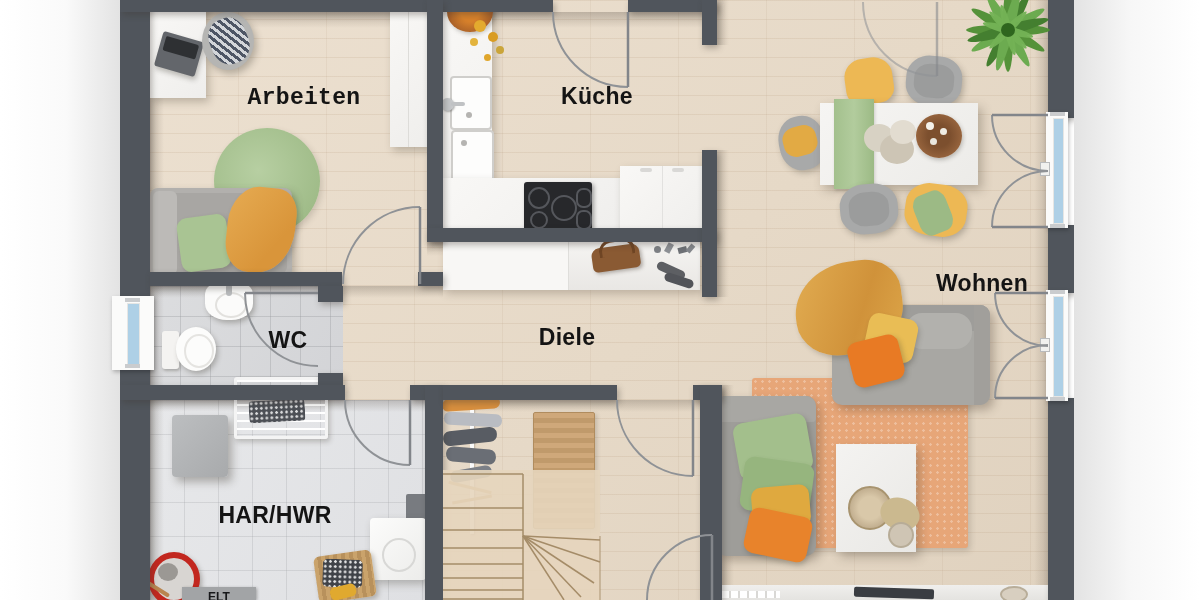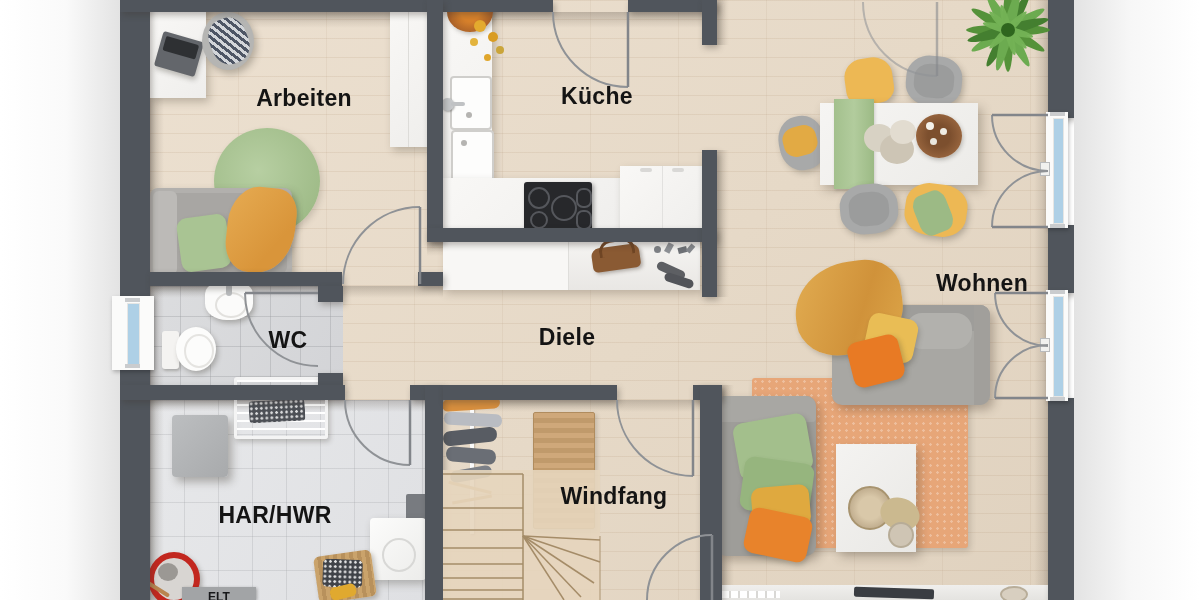--- a/index.html
+++ b/index.html
@@ -327,21 +327,20 @@
       <g fill="#74b356" opacity="0.95">
         <ellipse rx="26" ry="4" transform="rotate(15)"></ellipse>
           <ellipse rx="26" ry="4" transform="rotate(45)"></ellipse>
         <ellipse rx="26" ry="4" transform="rotate(75)"></ellipse>
           <ellipse rx="26" ry="4" transform="rotate(135)"></ellipse>
       </g>
       <circle r="7" fill="#2e661e"></circle>
     </g>
   </svg>
 
-  <div class="lbl" style="left:304px;top:98px;">Arbeiten</div>
+  <div class="lbl" style="left:304px;top:98px;font-family:Liberation Mono, monospace;">Arbeiten</div>
   <div class="lbl" style="left:597px;top:96px;">Küche</div>
   <div class="lbl" style="left:982px;top:283px;">Wohnen</div>
   <div class="lbl" style="left:288px;top:340px;">WC</div>
   <div class="lbl" style="left:567px;top:337px;">Diele</div>
   <div class="lbl" style="left:275px;top:515px;">HAR/HWR</div>
-  <div class="lbl" style="left:614px;top:496px;">Windfang</div>
 
 </div>
 
 </body></html>

